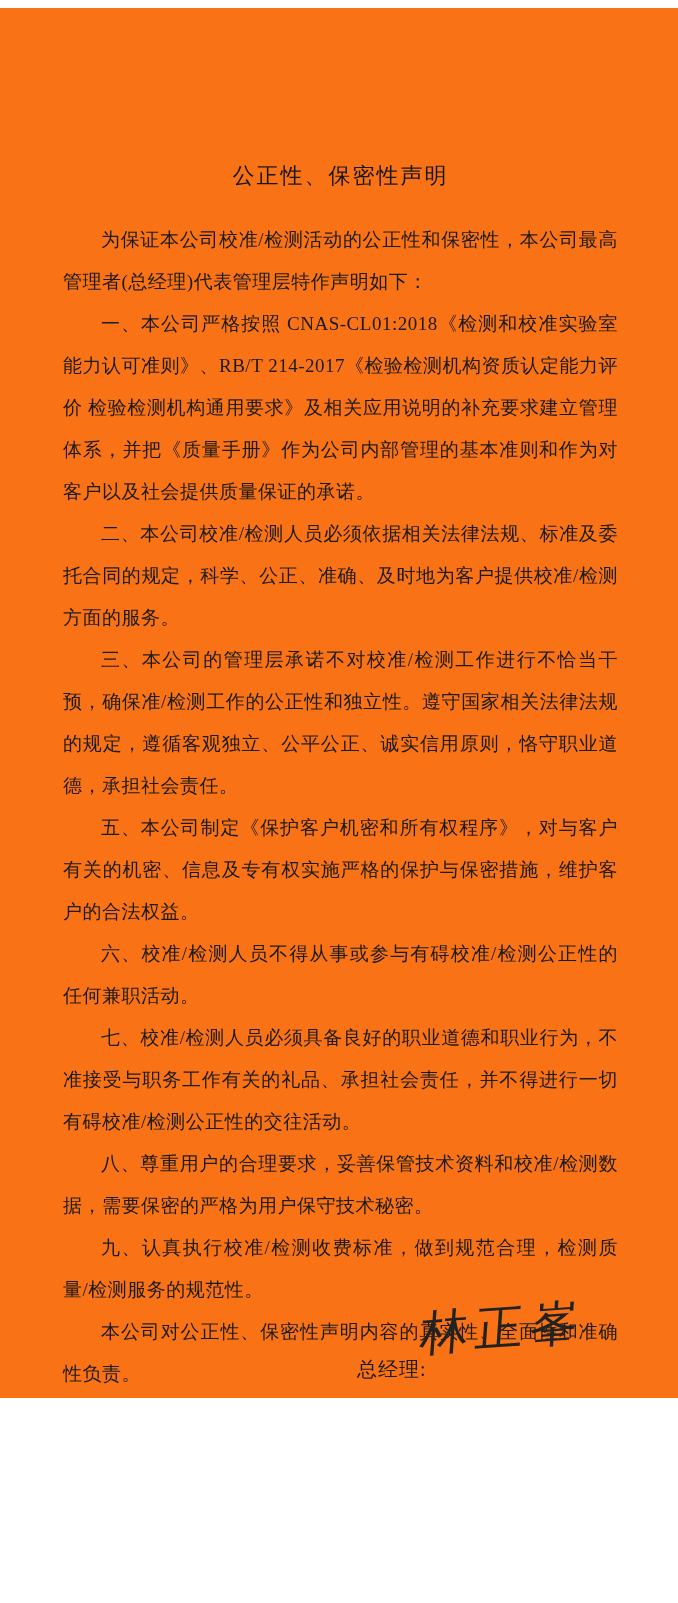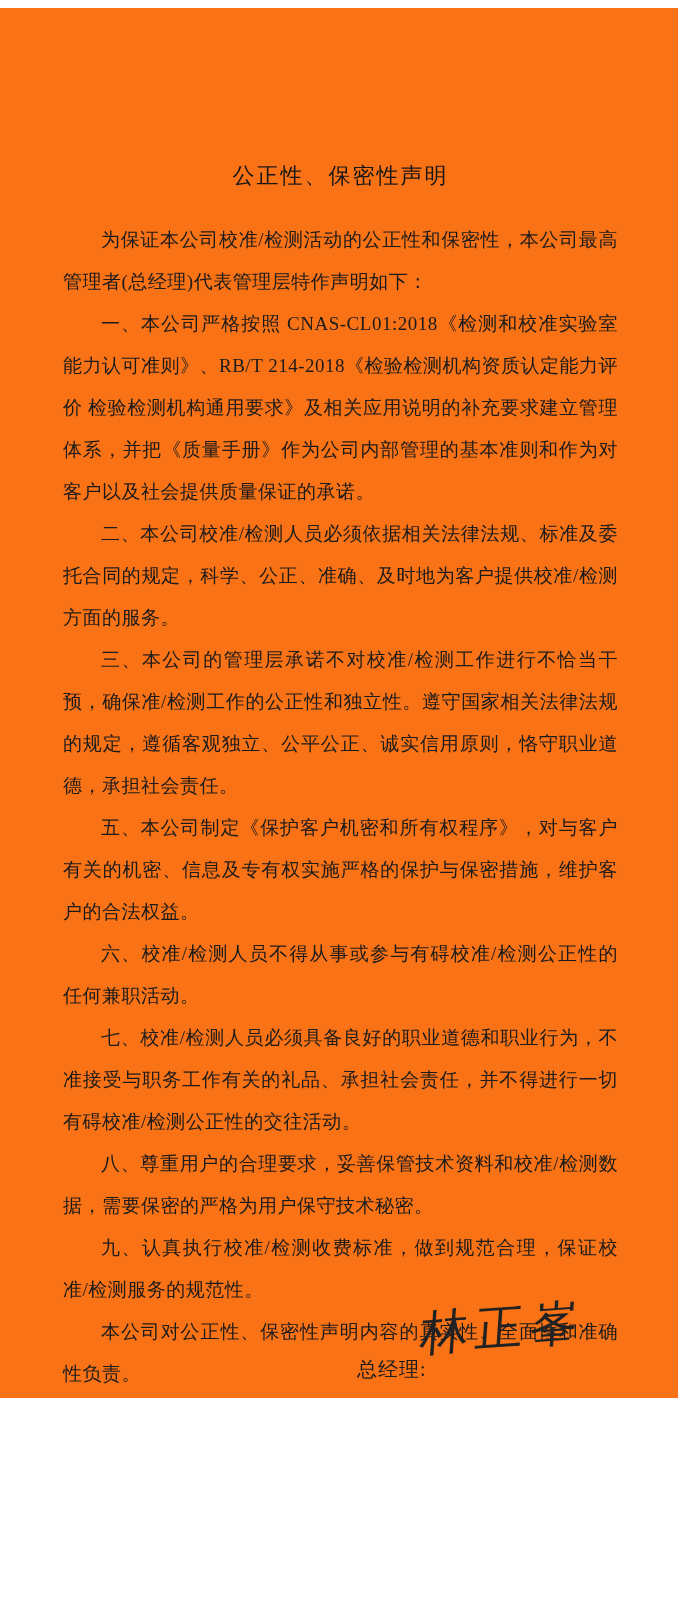--- a/index.html
+++ b/index.html
@@ -80,28 +80,28 @@
 </style>
 </head>
 <body>
 
 <div class="page">
   <div class="content">
     <h1 class="doc-title">公正性、保密性声明</h1>
 
     <div class="body-text">
       <p>为保证本公司校准/检测活动的公正性和保密性，本公司最高管理者(总经理)代表管理层特作声明如下：</p>
-      <p>一、本公司严格按照 CNAS-CL01:2018《检测和校准实验室能力认可准则》、RB/T 214-2018《检验检测机构资质认定能力评价 检验检测机构通用要求》及相关应用说明的补充要求建立管理体系，并把《质量手册》作为公司内部管理的基本准则和作为对客户以及社会提供质量保证的承诺。</p>
+      <p>一、本公司严格按照 CNAS-CL01:2018《检测和校准实验室能力认可准则》、RB/T 214-2017《检验检测机构资质认定能力评价 检验检测机构通用要求》及相关应用说明的补充要求建立管理体系，并把《质量手册》作为公司内部管理的基本准则和作为对客户以及社会提供质量保证的承诺。</p>
       <p>二、本公司校准/检测人员必须依据相关法律法规、标准及委托合同的规定，科学、公正、准确、及时地为客户提供校准/检测方面的服务。</p>
       <p>三、本公司的管理层承诺不对校准/检测工作进行不恰当干预，确保准/检测工作的公正性和独立性。遵守国家相关法律法规的规定，遵循客观独立、公平公正、诚实信用原则，恪守职业道德，承担社会责任。</p>
       <p>五、本公司制定《保护客户机密和所有权程序》，对与客户有关的机密、信息及专有权实施严格的保护与保密措施，维护客户的合法权益。</p>
       <p>六、校准/检测人员不得从事或参与有碍校准/检测公正性的任何兼职活动。</p>
       <p>七、校准/检测人员必须具备良好的职业道德和职业行为，不准接受与职务工作有关的礼品、承担社会责任，并不得进行一切有碍校准/检测公正性的交往活动。</p>
       <p>八、尊重用户的合理要求，妥善保管技术资料和校准/检测数据，需要保密的严格为用户保守技术秘密。</p>
-      <p>九、认真执行校准/检测收费标准，做到规范合理，保证校准/检测服务的规范性。</p>
+      <p>九、认真执行校准/检测收费标准，做到规范合理，检测质量/检测服务的规范性。</p>
       <p>本公司对公正性、保密性声明内容的真实性、全面性和准确性负责。</p>
     </div>
   </div>
 
   <div class="signature-block">
     <span class="sig-role">总经理:</span>
     <span class="sig-name">林正峯</span>
     <span class="sig-date"><span>日　期:</span><span class="date-value">2022年06月01日</span></span>
   </div>
 </div>

